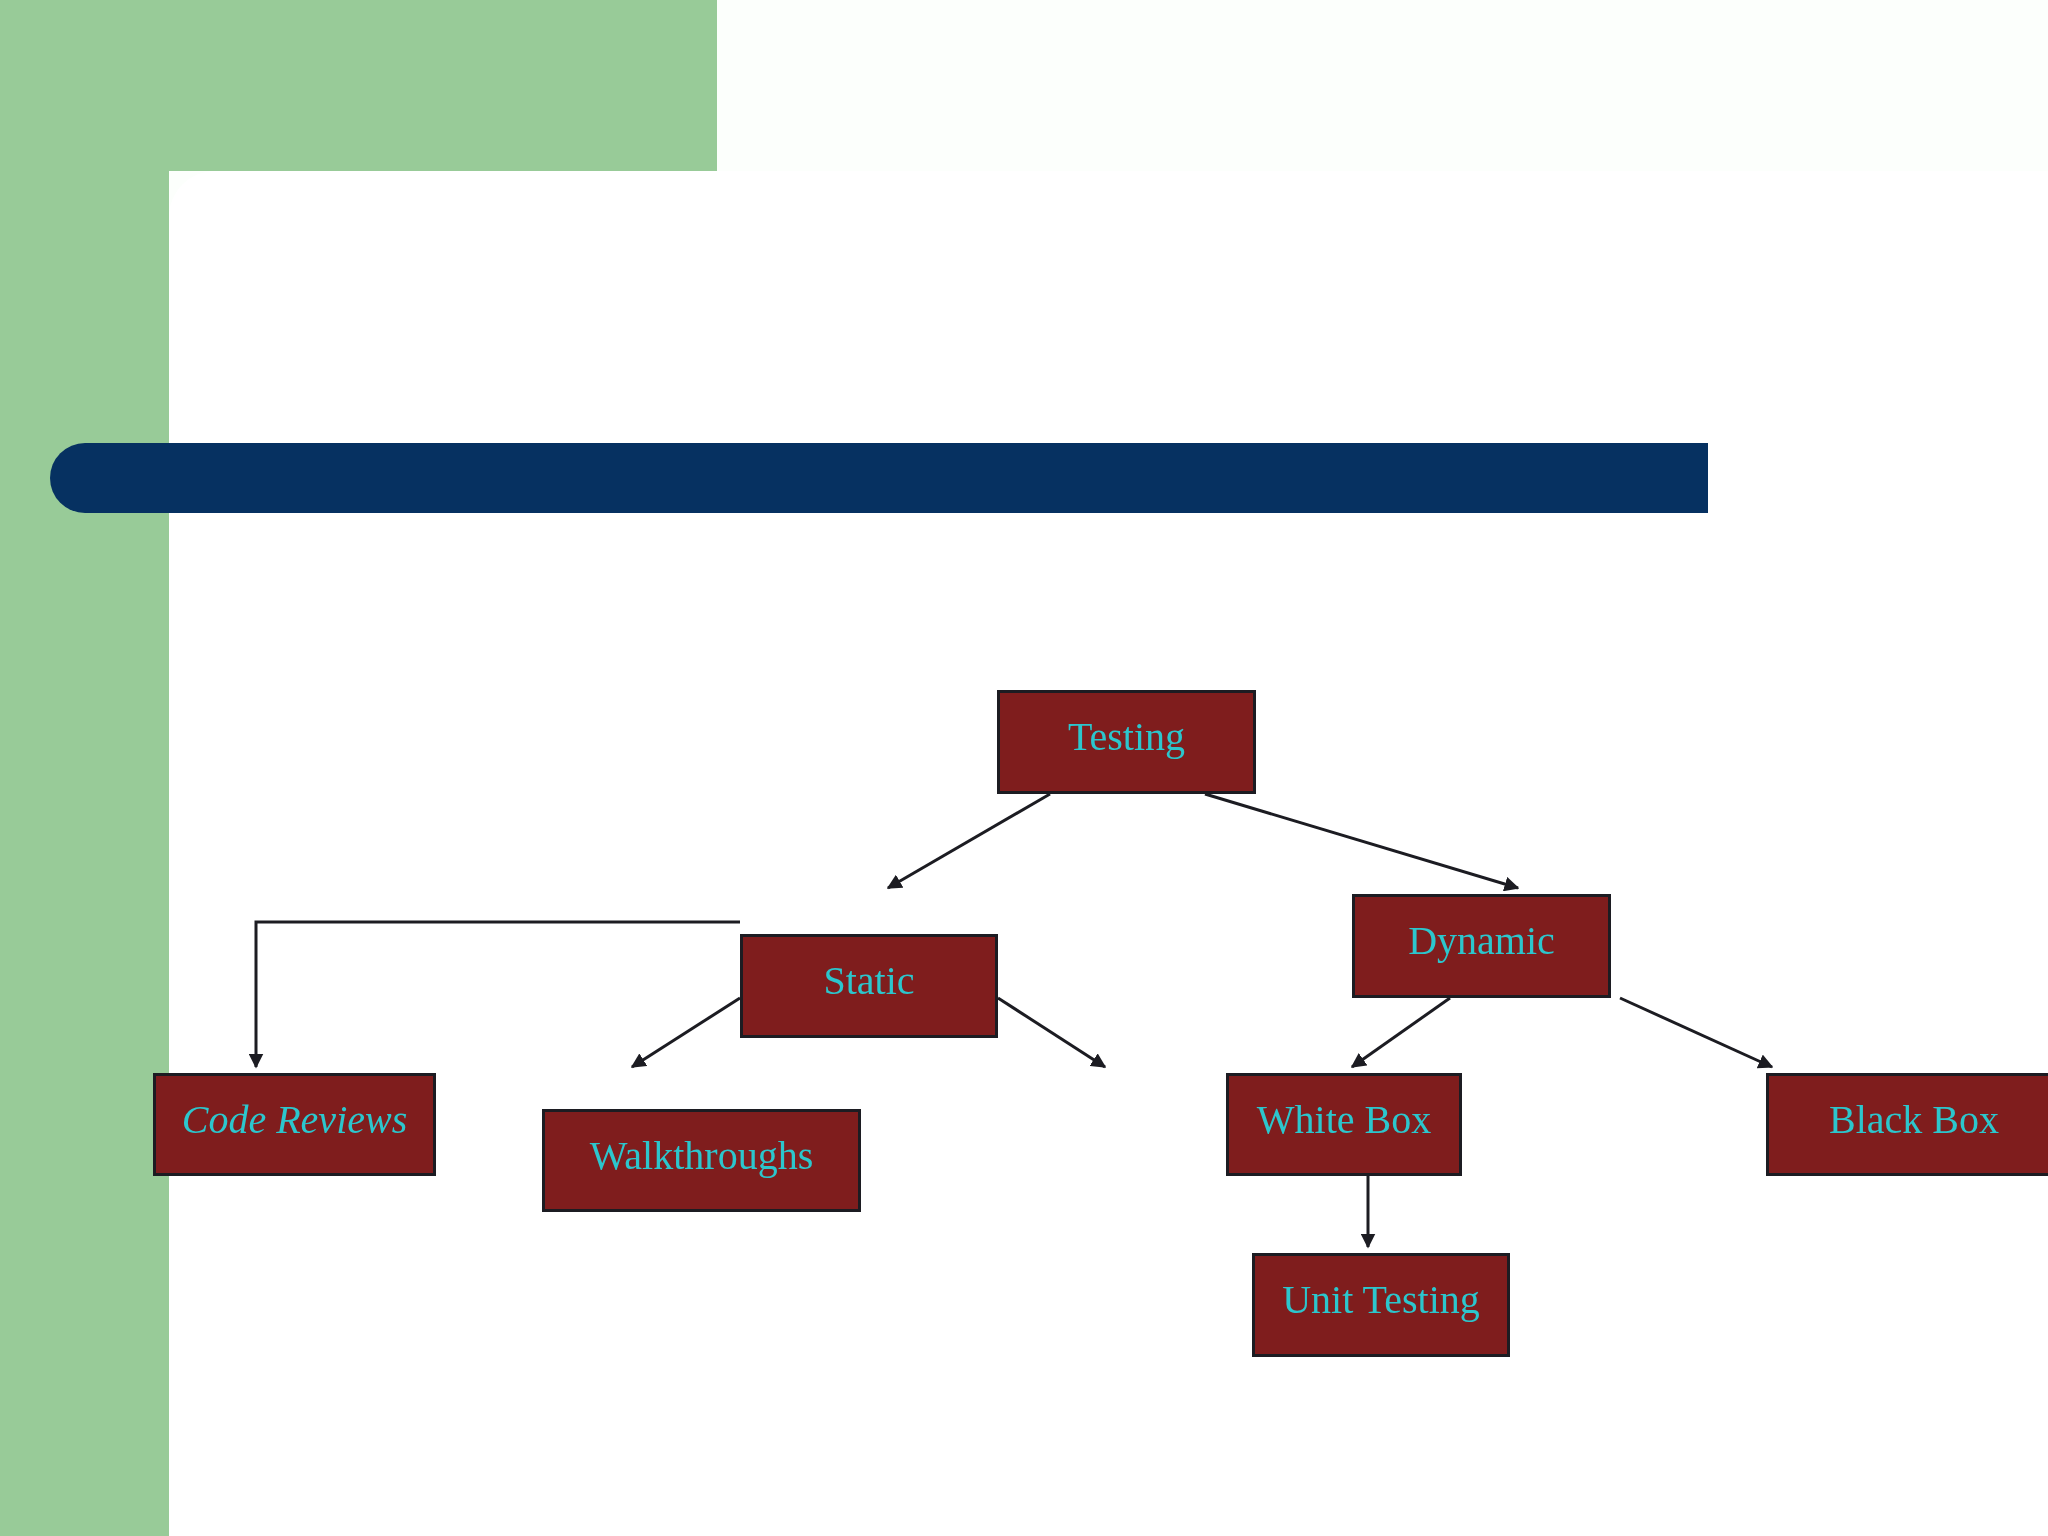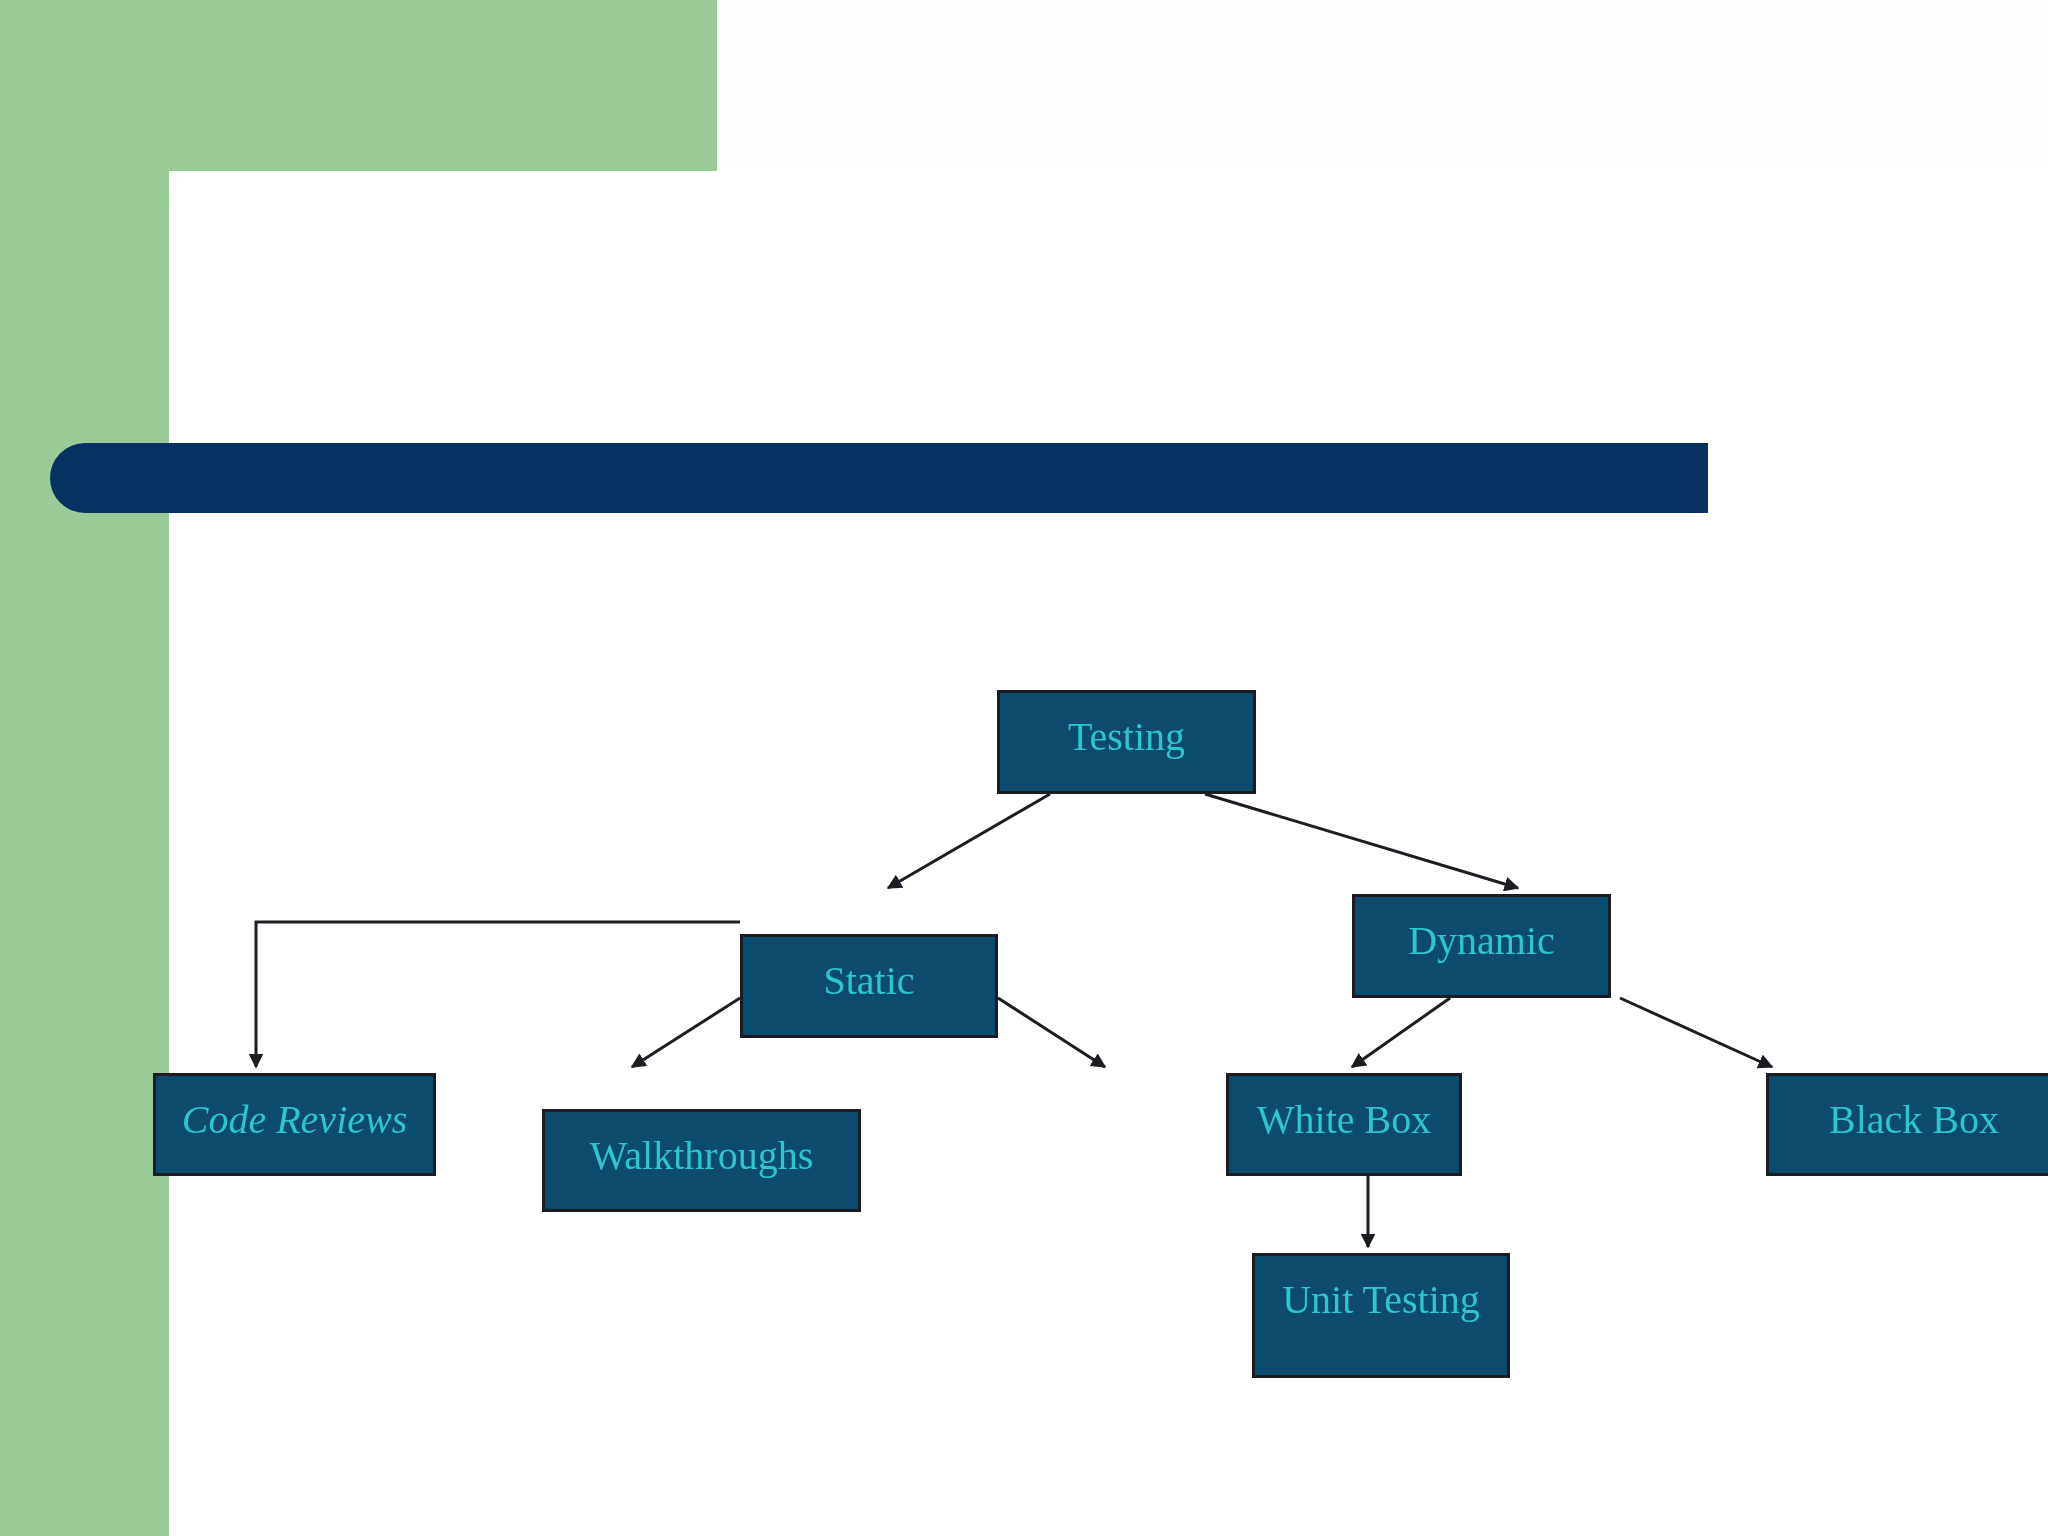--- a/index.html
+++ b/index.html
@@ -63,21 +63,21 @@
   
   #diagram-svg {
     position: absolute;
     left: 0;
     top: 0;
     width: 2048px;
     height: 1536px;
   }
   .node {
     position: absolute;
-    background: #0c4a6e;
+    background: #7f1d1d;
     border: 3px solid #1c1c22;
     display: block;
     text-align: center;
     color: #2cc6cd;
     font-size: 40px;
     line-height: 1;
     white-space: nowrap;
   }
   .node .node-label {
     display: block;
@@ -143,17 +143,17 @@
 
 
   <div class="node" style="left:1226px; top:1073px; width:236px; height:103px;">
     <span class="node-label">White Box</span>
   </div>
 
   <div class="node" style="left:1766px; top:1073px; width:296px; height:103px;">
     <span class="node-label">Black Box</span>
   </div>
 
-  <div class="node" style="left:1252px; top:1253px; width:258px; height:125px;">
+  <div class="node" style="left:1252px; top:1253px; width:258px; height:104px;">
     <span class="node-label">Unit Testing</span>
   </div>
 
 </div>
 
 </body></html>

